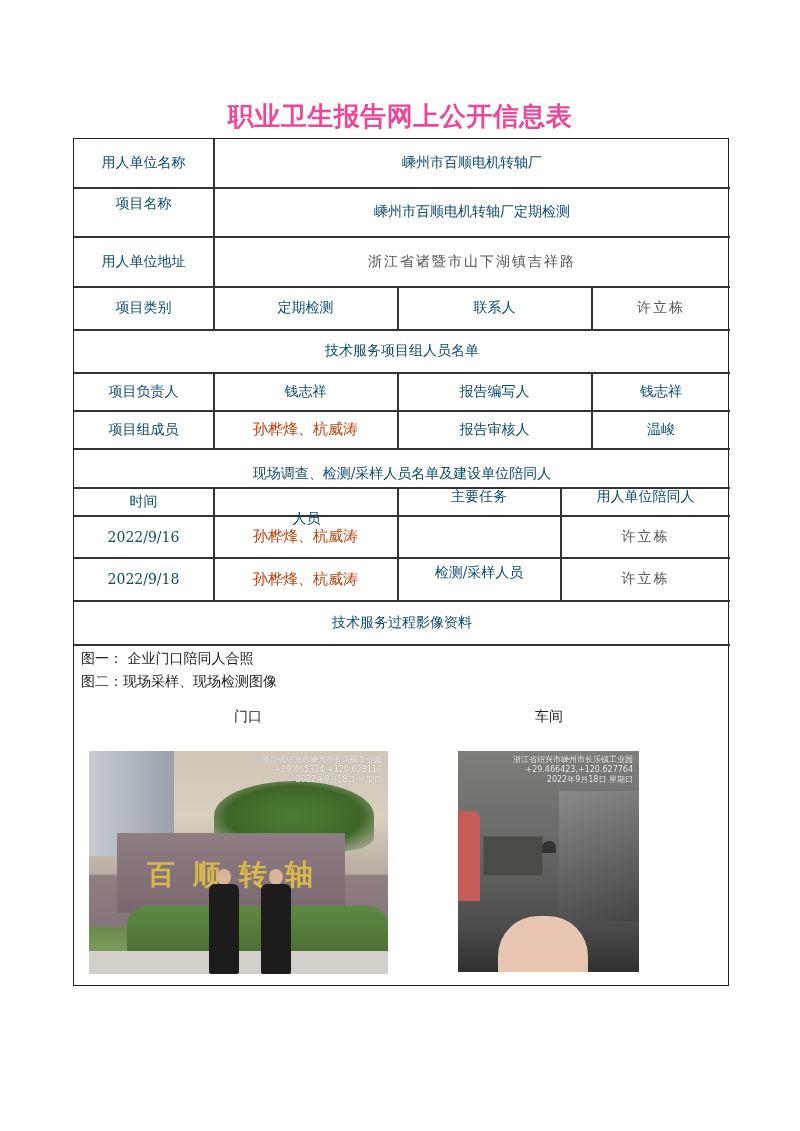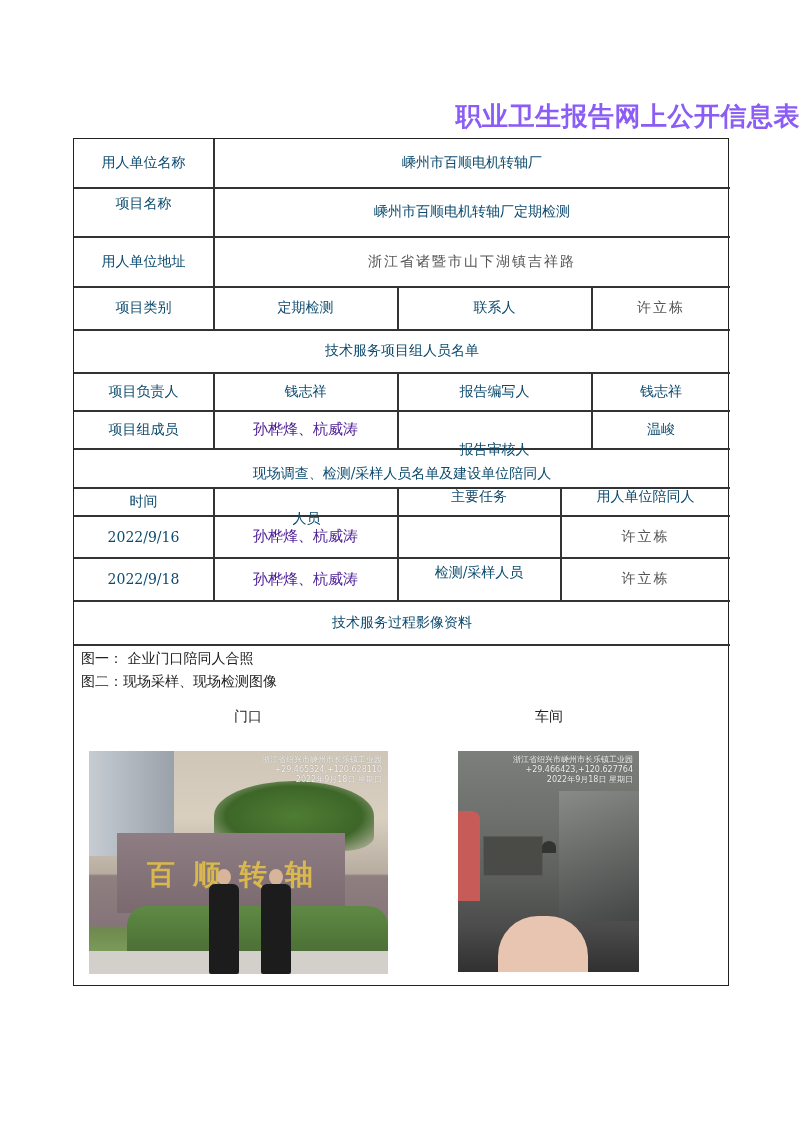--- a/index.html
+++ b/index.html
@@ -1,34 +1,34 @@
 <!DOCTYPE html>
 <html><head>
   <meta charset="utf-8">
   <style>
     * { box-sizing: border-box; margin: 0; padding: 0; }
     html, body { width: 800px; height: 1131px; background: #ffffff; overflow: hidden; }
     body { position: relative; font-family: "DejaVu Serif", "Liberation Serif", serif; color: #222; }
 
     .title {
-      position: absolute; left: 0; top: 99px; width: 800px; text-align: right;
-      font-size: 26px; line-height: 34px; color: #8b5cf6; letter-spacing: 0.5px;
+      position: absolute; left: 0; top: 99px; width: 800px; text-align: center;
+      font-size: 26px; line-height: 34px; color: #ec4899; letter-spacing: 0.5px;
       font-family: "DejaVu Sans", "Liberation Sans", sans-serif; font-weight: bold;
     }
 
     .sheet { position: absolute; left: 73px; top: 138px; width: 656px; height: 848px; border: 1.5px solid #222; }
 
     .cell {
       position: absolute; display: flex; align-items: center; justify-content: center;
       font-size: 14px; color: #0c4a6e; text-align: center; white-space: nowrap;
     }
     .hl { position: absolute; height: 1.5px; background: #333; }
     .vl { position: absolute; width: 1.5px; background: #333; }
     .soft { color: #555; letter-spacing: 2px; }
-    .big { font-size: 15px; color: #4c1d95; }
+    .big { font-size: 15px; color: #c2410c; }
 
     .caption { position: absolute; font-size: 14px; color: #222; white-space: nowrap; }
 
     .photo { position: absolute; overflow: hidden; }
     .photo-gate {
       left: 15px; top: 612px; width: 299px; height: 223px;
       background:
         linear-gradient(180deg, rgba(255,255,255,0) 0%, rgba(255,255,255,0) 100%),
         linear-gradient(180deg, #cfc6b8 0%, #d8cfbf 30%, #b7aca0 55%, #8f7f7f 56%, #85757a 78%, #6f8a4e 80%, #7b9b5a 90%, #c9c5c0 91%, #d6d3cf 100%);
     }
@@ -102,21 +102,21 @@
 
   <div class="cell" style="left:0;top:191px;width:656px;height:42px;">技术服务项目组人员名单</div>
 
   <div class="cell" style="left:0;top:234px;width:139px;height:37px;">项目负责人</div>
   <div class="cell" style="left:140px;top:234px;width:183px;height:37px;">钱志祥</div>
   <div class="cell" style="left:324px;top:234px;width:193px;height:37px;">报告编写人</div>
   <div class="cell" style="left:518px;top:234px;width:138px;height:37px;">钱志祥</div>
 
   <div class="cell" style="left:0;top:272px;width:139px;height:37px;">项目组成员</div>
   <div class="cell big" style="left:140px;top:272px;width:183px;height:37px;">孙桦烽、杭威涛</div>
-  <div class="cell" style="left:324px;top:272px;width:193px;height:37px;margin-top:20px;">报告审核人</div>
+  <div class="cell" style="left:324px;top:272px;width:193px;height:37px;">报告审核人</div>
   <div class="cell" style="left:518px;top:272px;width:138px;height:37px;">温峻</div>
 
   <div class="cell" style="left:0;top:310px;width:656px;height:50px;">现场调查、检测/采样人员名单及建设单位陪同人</div>
 
   <div class="cell" style="left:0;top:349px;width:139px;height:27px;">时间</div>
   <div class="cell" style="left:140px;top:366px;width:185px;height:27px;">人员</div>
   <div class="cell" style="left:324px;top:344px;width:162px;height:27px;">主要任务</div>
   <div class="cell" style="left:487px;top:344px;width:169px;height:27px;">用人单位陪同人</div>
 
   <div class="cell" style="left:0;top:377px;width:139px;height:41px;">2022/9/16</div>

